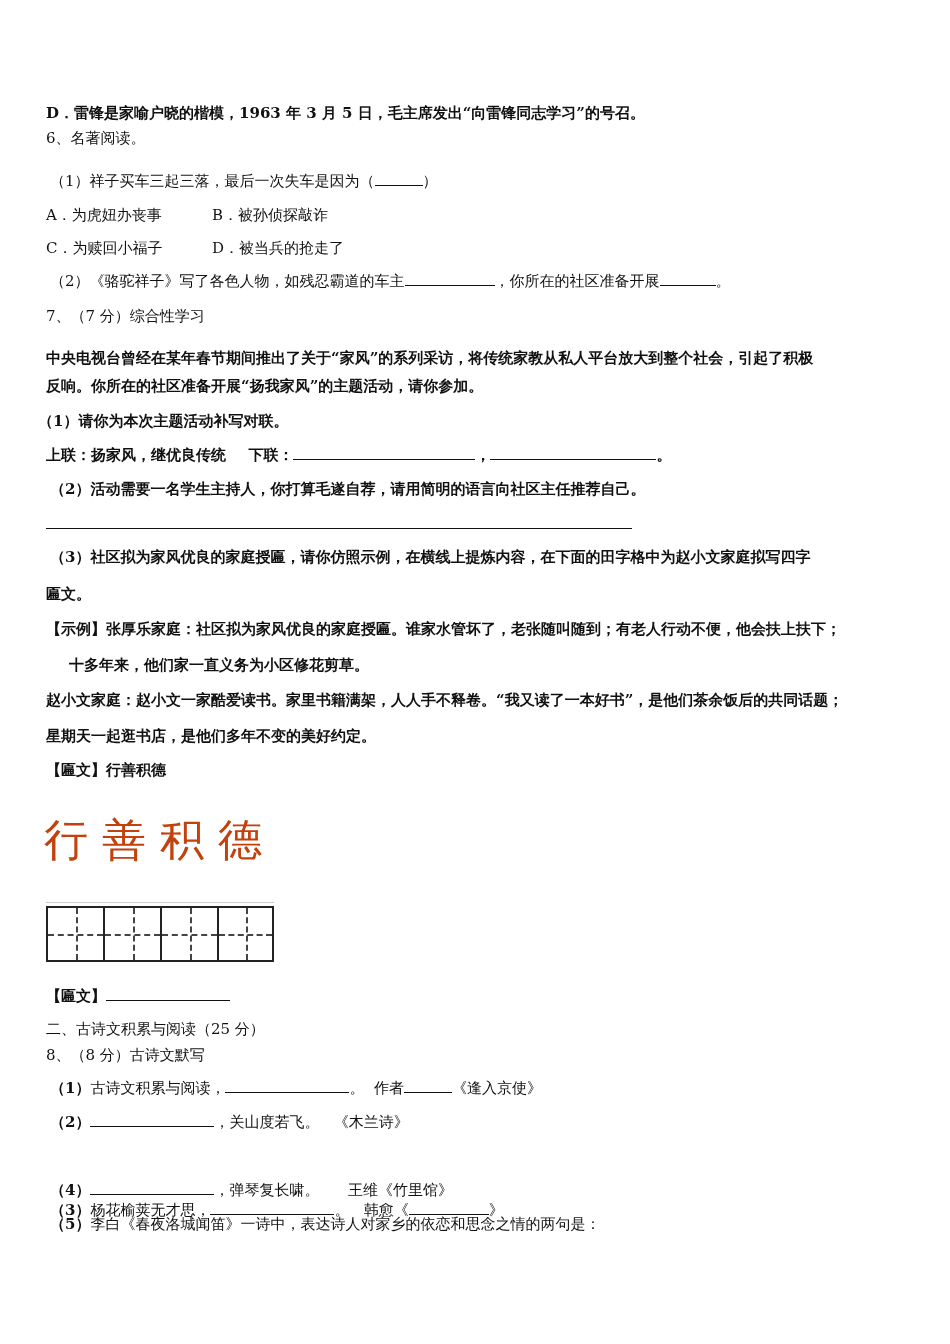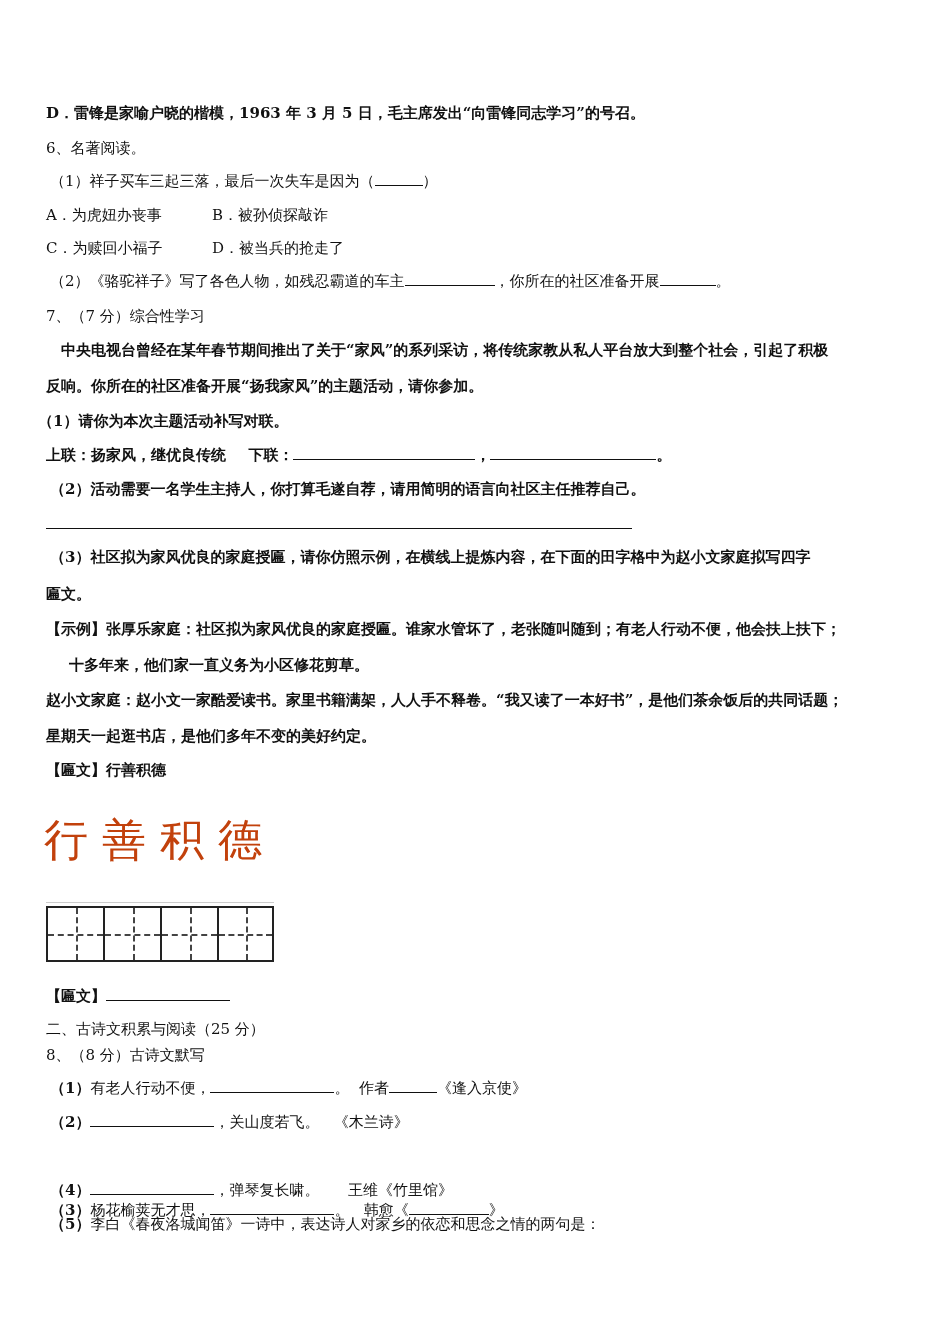--- a/index.html
+++ b/index.html
@@ -34,40 +34,40 @@
   }
   .answer-line { position: absolute; left: 46px; top: 528px; width: 586px; border-top: 1px solid #111; }
 </style>
 </head>
 <body>
 
 <div class="line" style="top:103px;">
   <span class="bold">D．雷锋是家喻户晓的楷模，1963 年 3 月 5 日，毛主席发出“向雷锋同志学习”的号召。</span>
 </div>
 
-<div class="line" style="top:138px;">6、名著阅读。</div>
+<div class="line" style="top:128px;">6、名著阅读。</div>
 
 <div class="line" style="top:171px; left:50px;">
   <span>（1）祥子买车三起三落，最后一次失车是因为（</span><span class="blank" style="width:48px;"></span><span>）</span>
 </div>
 
 <div class="line" style="top:205px;">
   <span style="display:inline-block;width:166px;">A．为虎妞办丧事</span><span>B．被孙侦探敲诈</span>
 </div>
 <div class="line" style="top:238px;">
   <span style="display:inline-block;width:166px;">C．为赎回小福子</span><span>D．被当兵的抢走了</span>
 </div>
 
 <div class="line" style="top:271px; left:50px;">
   <span>（2）《骆驼祥子》写了各色人物，如残忍霸道的车主</span><span class="blank" style="width:90px;"></span><span>，你所在的社区准备开展</span><span class="blank" style="width:56px;"></span><span>。</span>
 </div>
 
 <div class="line" style="top:306px;">7、（7 分）综合性学习</div>
 
-<div class="line bold" style="top:340px;margin-left:15px;">中央电视台曾经在某年春节期间推出了关于“家风”的系列采访，将传统家教从私人平台放大到整个社会，引起了积极</div>
+<div class="line bold" style="top:348px;">中央电视台曾经在某年春节期间推出了关于“家风”的系列采访，将传统家教从私人平台放大到整个社会，引起了积极</div>
 <div class="line bold" style="top:376px;">反响。你所在的社区准备开展“扬我家风”的主题活动，请你参加。</div>
 
 <div class="line bold" style="top:411px; left:38px;">（1）请你为本次主题活动补写对联。</div>
 
 <div class="line bold" style="top:445px;">
   <span>上联：扬家风，继优良传统</span>
   <span style="display:inline-block;width:12px;"></span>
   <span>下联：</span><span class="blank" style="width:182px;"></span><span>，</span><span class="blank" style="width:166px;"></span><span>。</span>
 </div>
 
@@ -93,21 +93,21 @@
 </div>
 
 <div class="line bold" style="top:986px;">
   <span>【匾文】</span><span class="blank" style="width:124px;"></span>
 </div>
 
 <div class="line" style="top:1019px;">二、古诗文积累与阅读（25 分）</div>
 <div class="line" style="top:1045px;">8、（8 分）古诗文默写</div>
 
 <div class="line" style="top:1078px; left:50px;">
-  <span class="bold">（1）</span><span>有老人行动不便，</span><span class="blank" style="width:124px;"></span><span style="white-space:pre;">。  作者</span><span class="blank" style="width:48px;"></span><span>《逢入京使》</span>
+  <span class="bold">（1）</span><span>古诗文积累与阅读，</span><span class="blank" style="width:124px;"></span><span style="white-space:pre;">。  作者</span><span class="blank" style="width:48px;"></span><span>《逢入京使》</span>
 </div>
 
 <div class="line" style="top:1112px; left:50px;">
   <span class="bold">（2）</span><span class="blank" style="width:124px;"></span><span style="white-space:pre;">，关山度若飞。   《木兰诗》</span>
 </div>
 
 <div class="line" style="top:1200px; left:50px;">
   <span class="bold">（3）</span><span>杨花榆荚无才思，</span><span class="blank" style="width:124px;"></span><span style="white-space:pre;">。   韩愈《</span><span class="blank" style="width:80px;"></span><span>》</span>
 </div>
 

